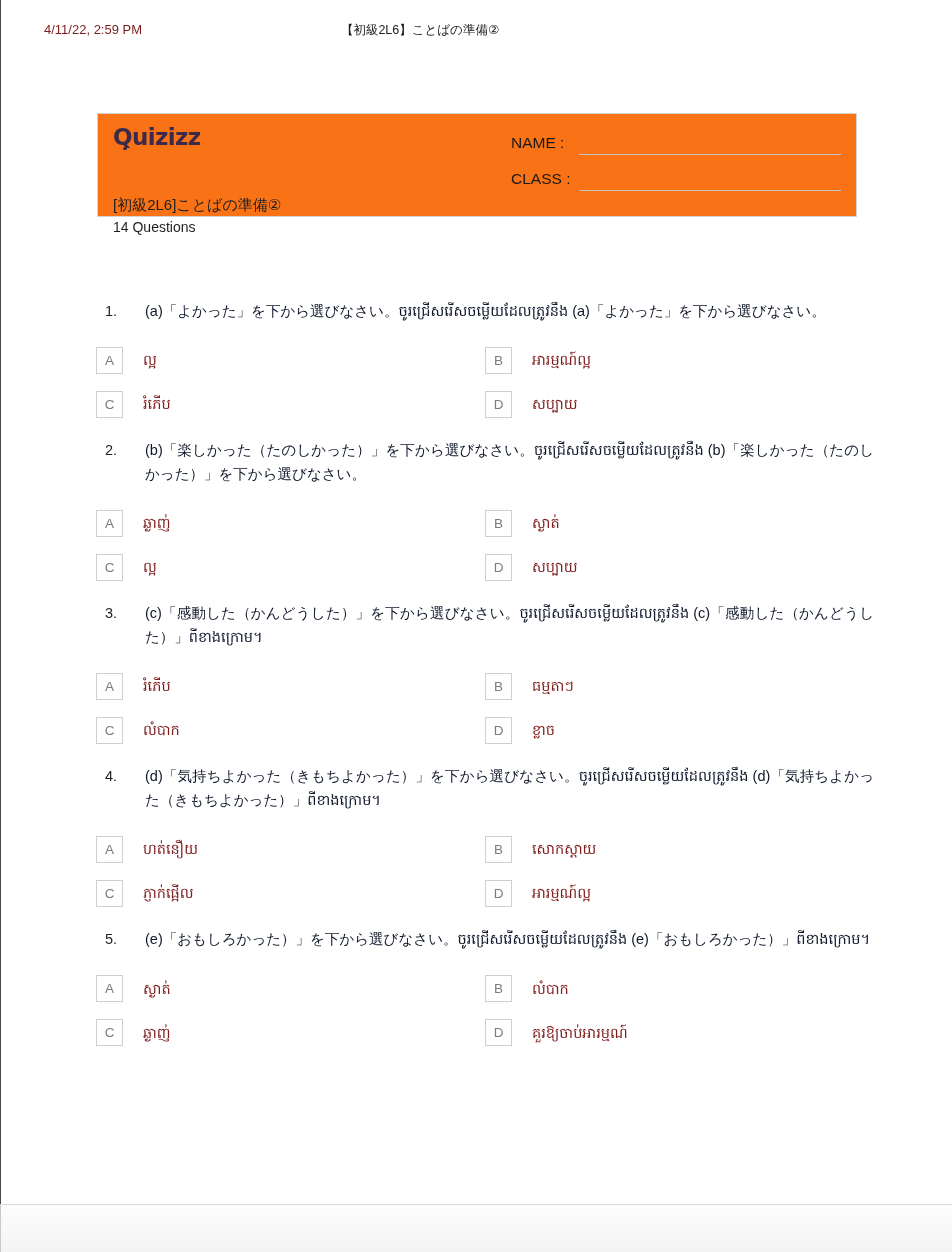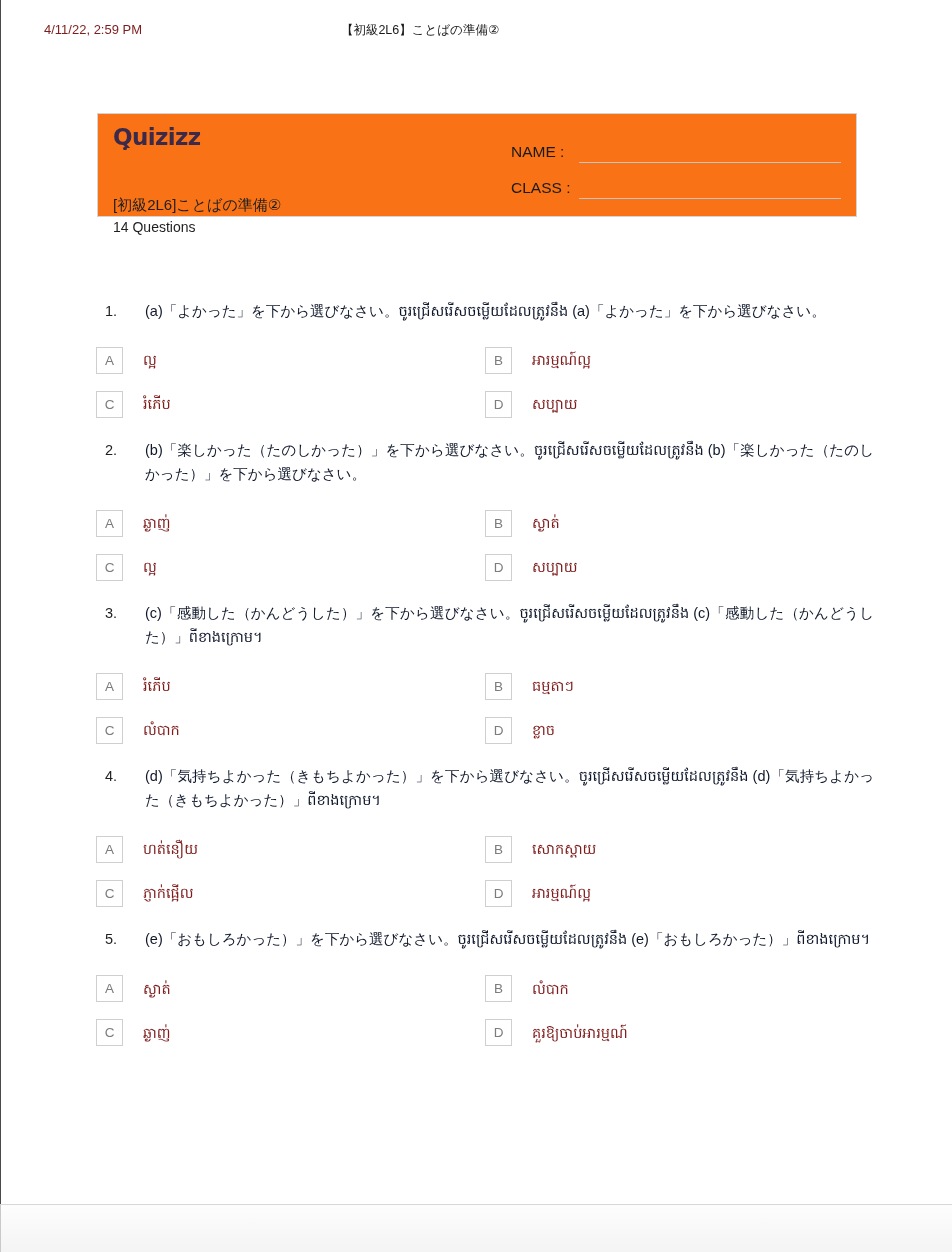--- a/index.html
+++ b/index.html
@@ -117,21 +117,21 @@
     color: #1f1f1f;
   }
 
   .fields {
     position: absolute;
     left: 413px; top: 20px;
     width: 330px;
   }
   .field-row {
     display: flex;
-    align-items: center;
+    align-items: flex-start;
     height: 36px;
   }
   .field-label {
     font-size: 15.5px;
     color: #1a1a1a;
     width: 68px;
     white-space: pre;
     line-height: 1.1;
   }
   .field-line {

